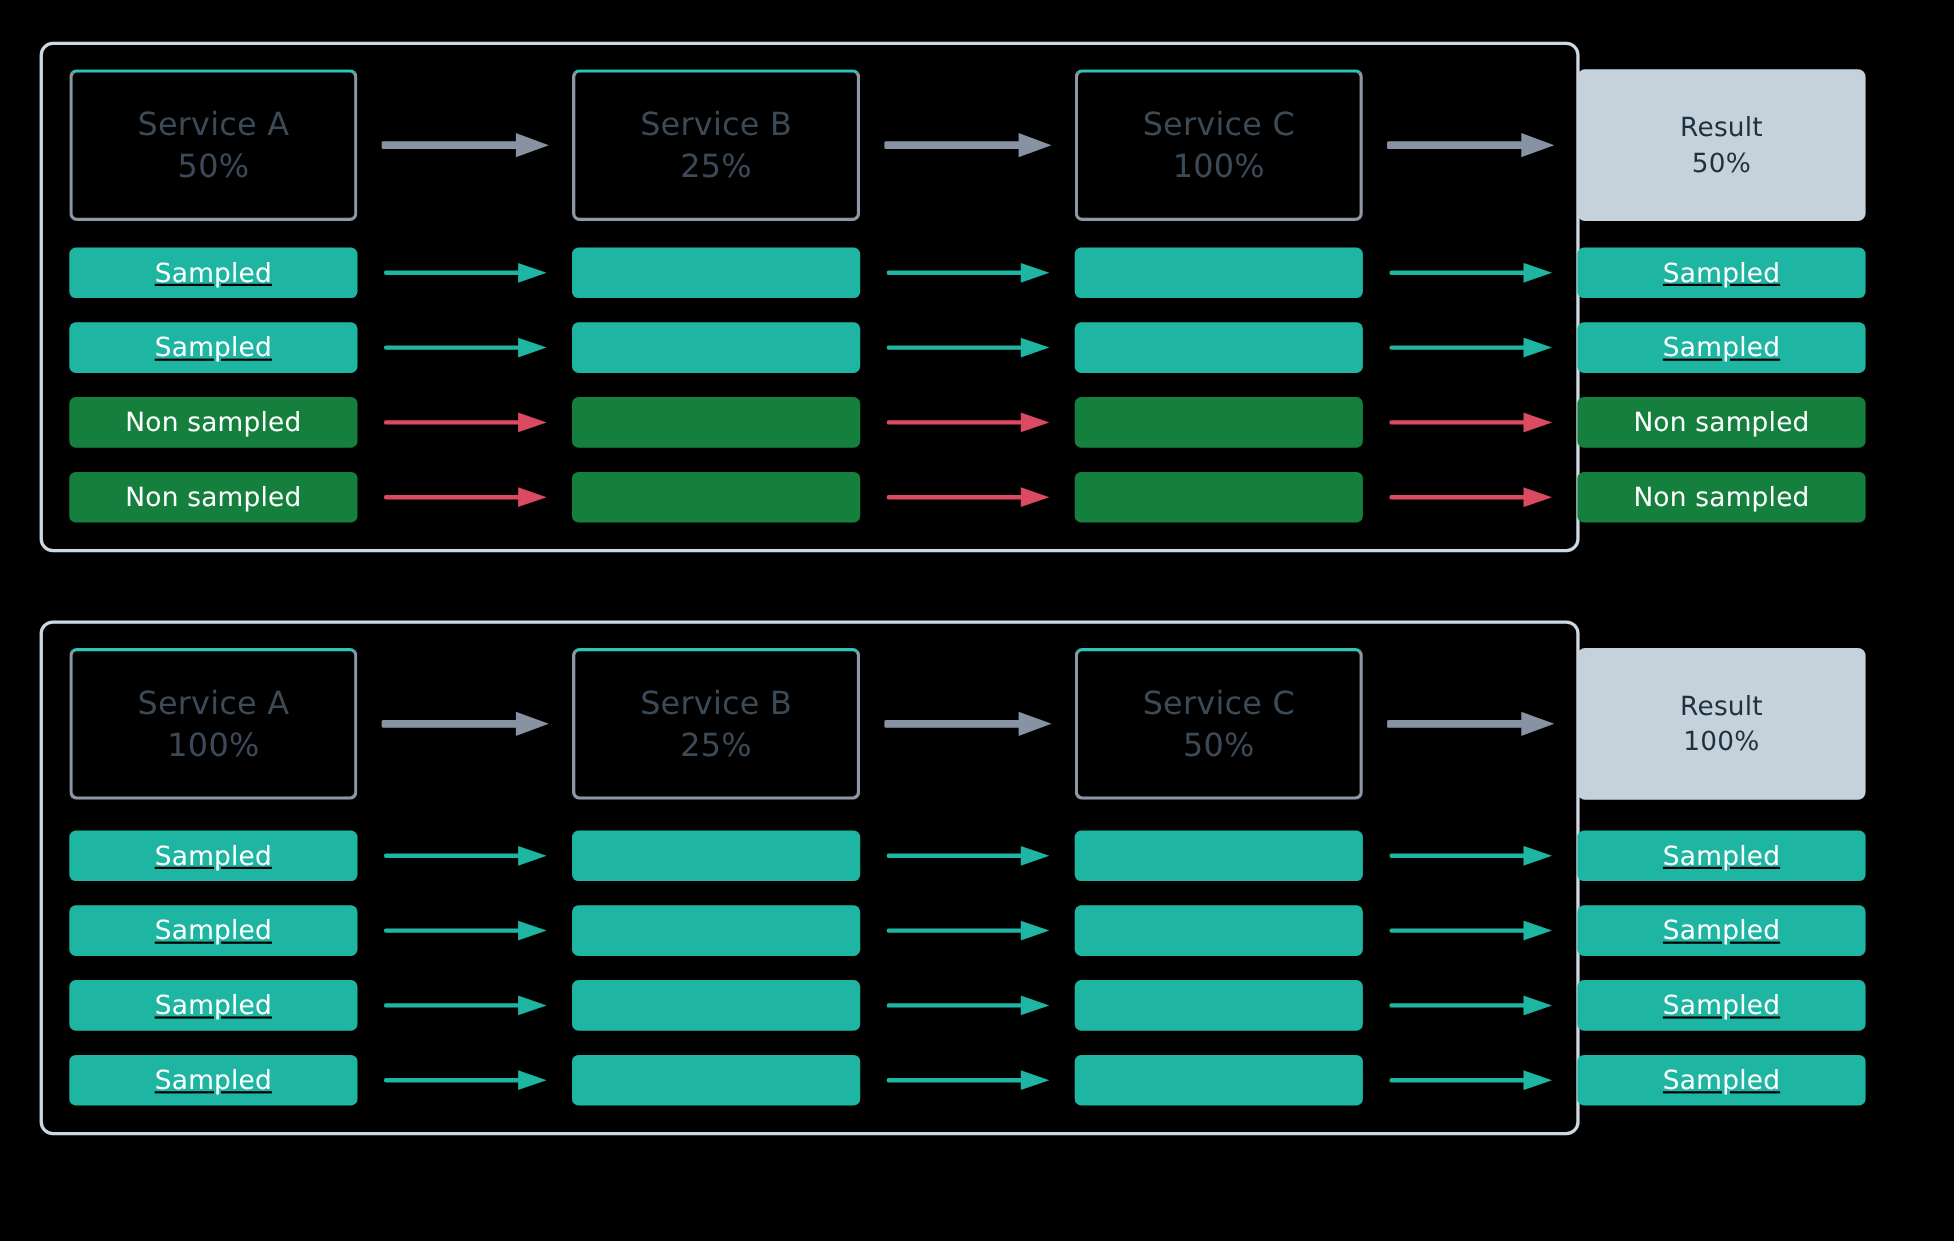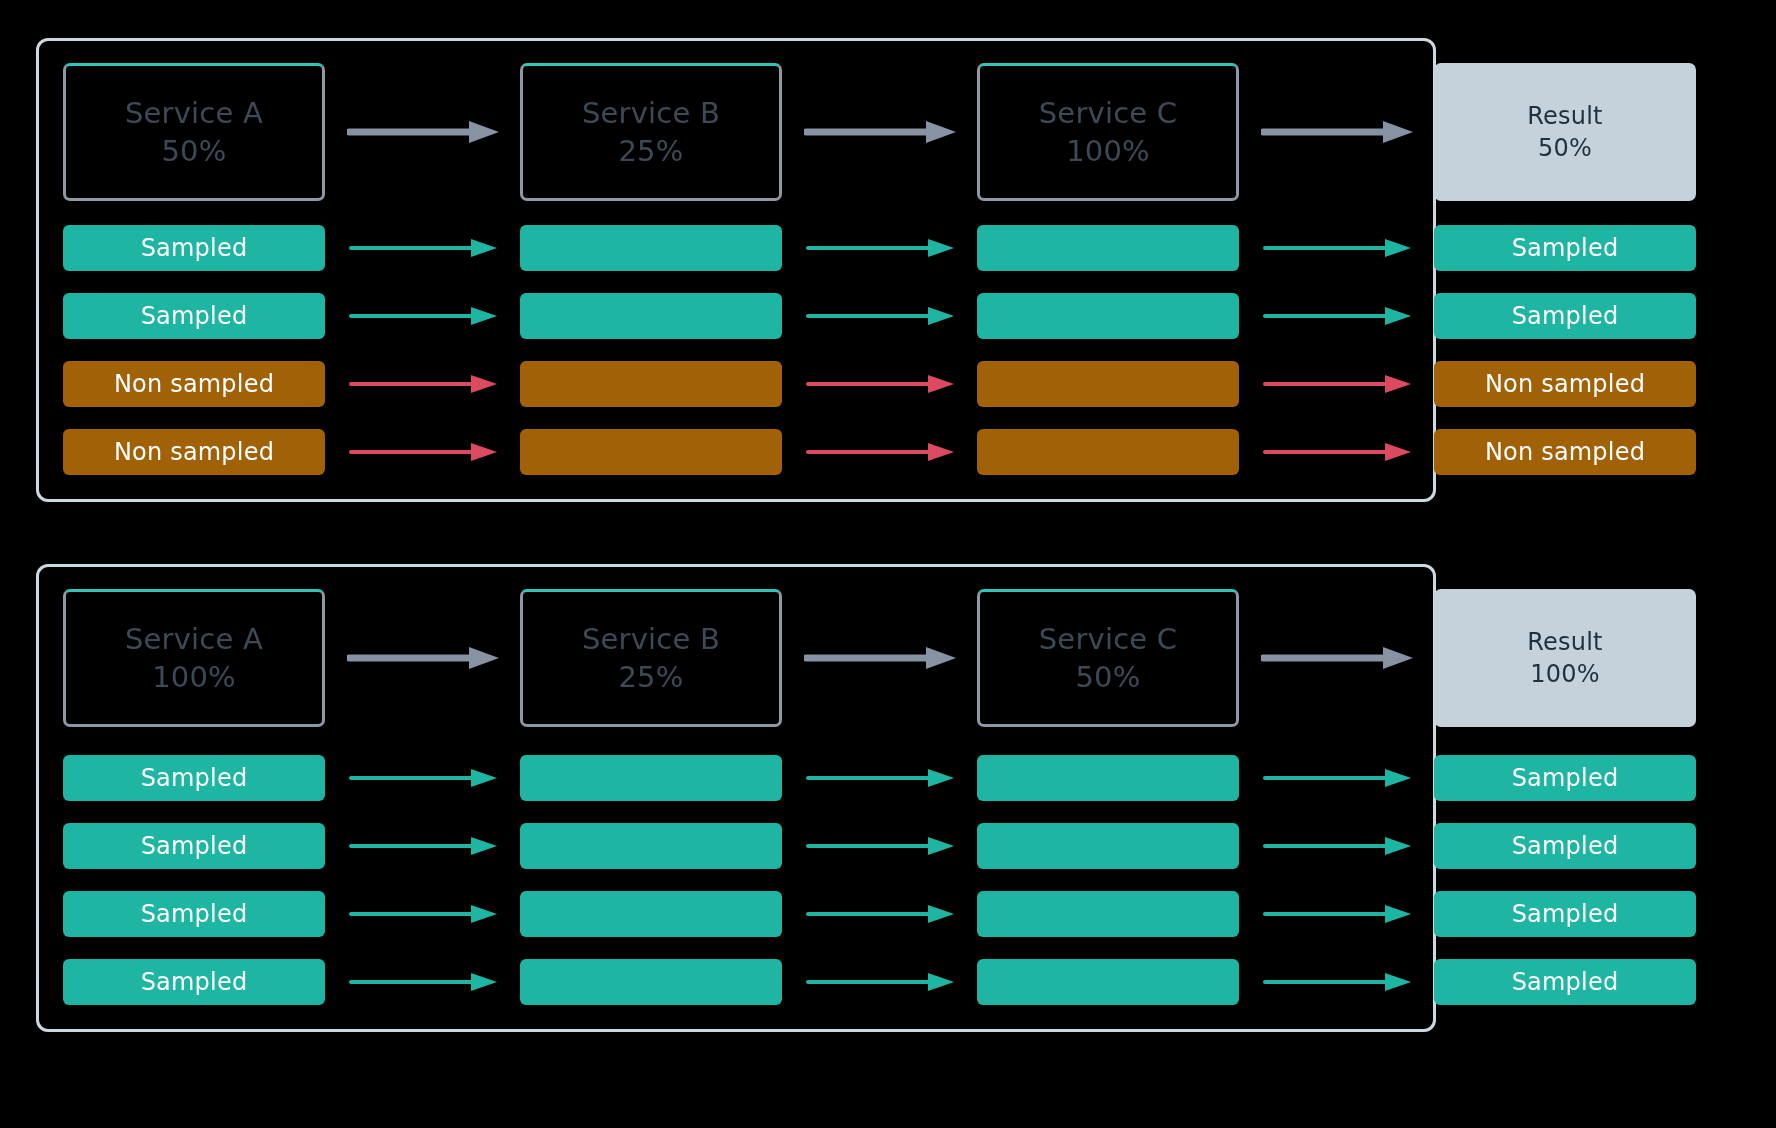--- a/index.html
+++ b/index.html
@@ -84,22 +84,22 @@
     display: flex;
     align-items: center;
     justify-content: center;
   }
   .bar-label {
     color: #ffffff;
     font-size: 24px;
     letter-spacing: .2px;
     white-space: nowrap;
   }
-  .bar.sampled { background: #1fb5a3; }
-  .bar.nonsampled { background: #a16207; }
+  .bar.sampled { background: #1fb5a3; text-decoration: underline; }
+  .bar.nonsampled { background: #15803d; }
 
   
   .arrow-cell {
     display: flex;
     align-items: center;
     justify-content: center;
   }
   .arrow-cell svg { display: block; }
 </style>
 </head>

